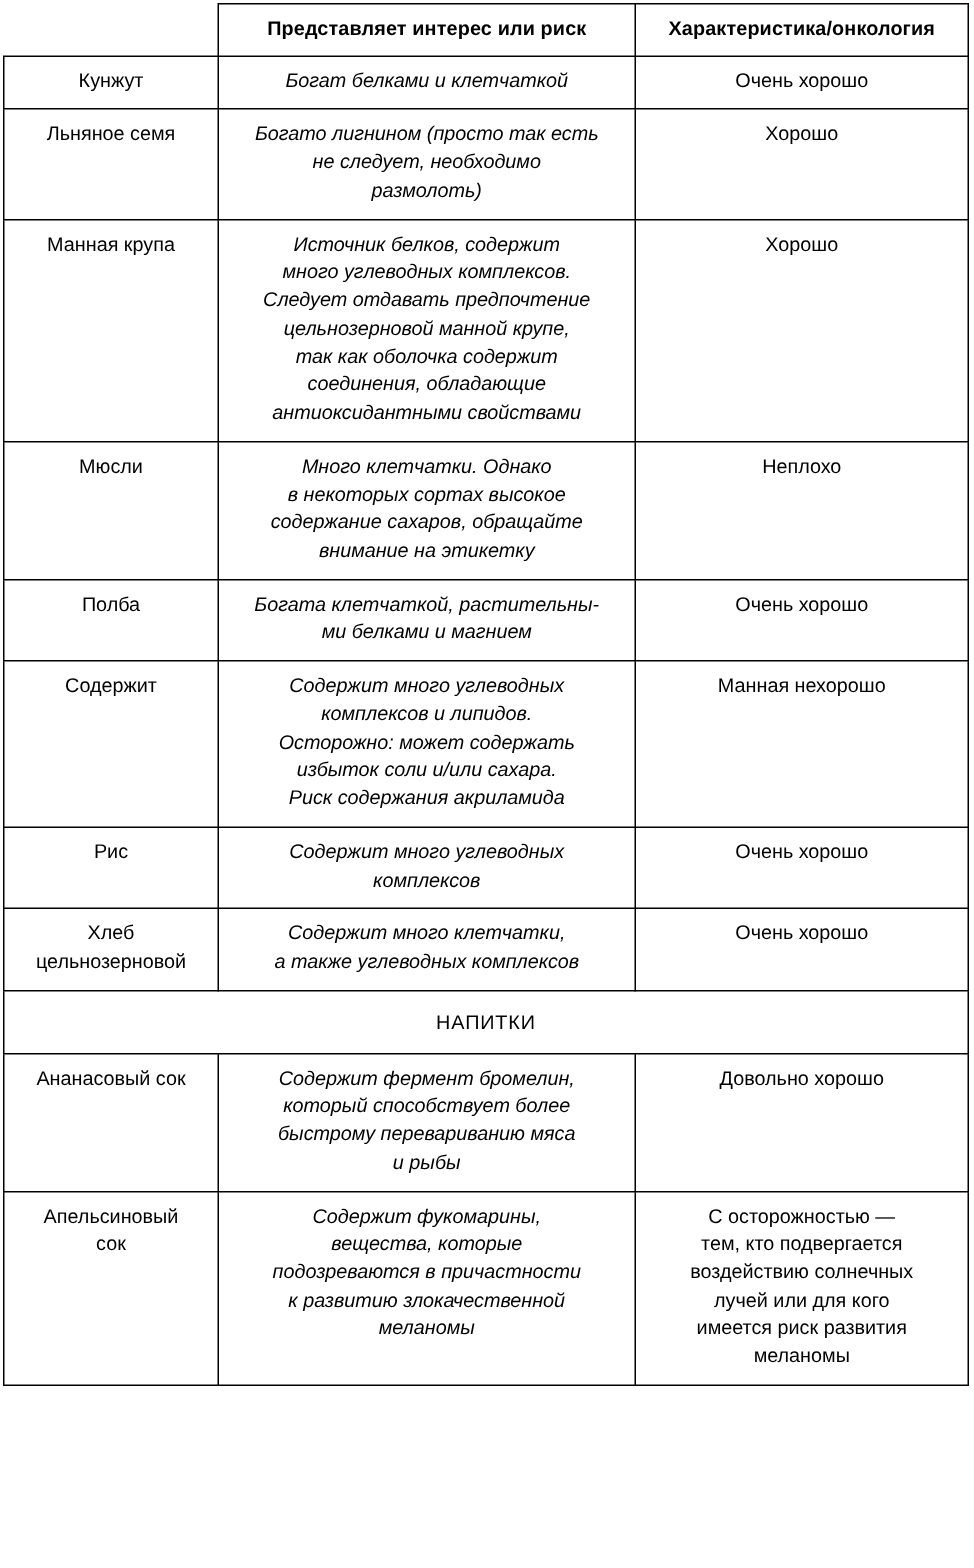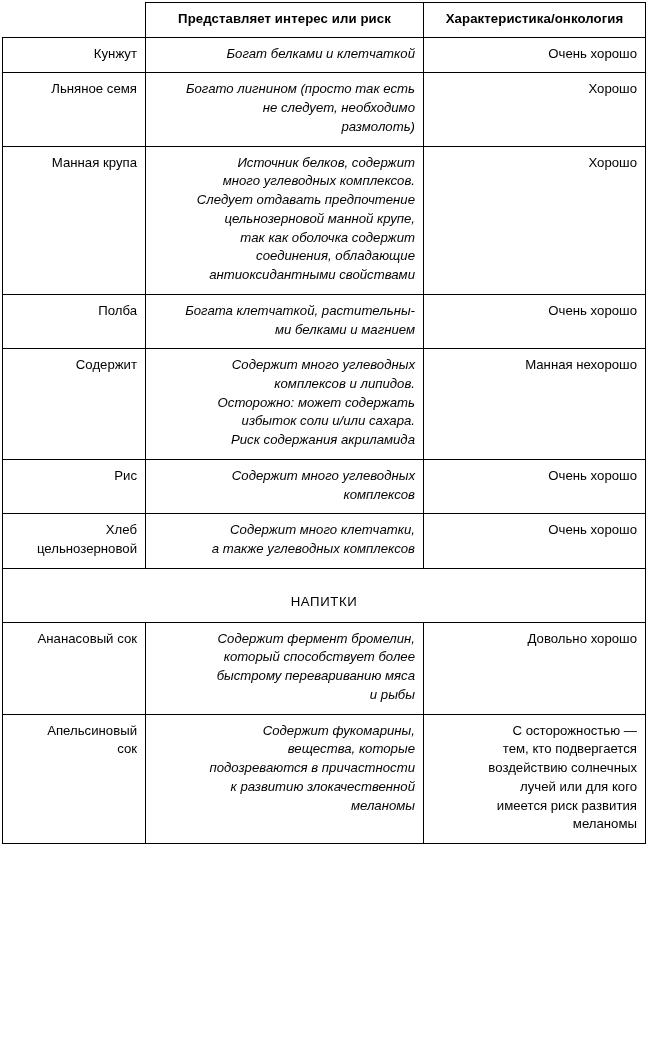--- a/index.html
+++ b/index.html
@@ -31,42 +31,42 @@
 
   table.nutrition-table col.c-name  { width: 143px; }
   table.nutrition-table col.c-desc  { width: 278px; }
   table.nutrition-table col.c-onco  { width: 222px; }
 
   table.nutrition-table th,
   table.nutrition-table td {
     border: 1.6px solid #000000;
     vertical-align: top;
     padding: 7px 8px 9px 8px;
-    text-align: right;
+    text-align: center;
     font-weight: normal;
   }
 
   
   tr.header-row th {
     font-weight: bold;
     text-align: center;
     padding-top: 7px;
     padding-bottom: 8px;
     font-size: 13.2px;
     letter-spacing: 0.1px;
   }
   tr.header-row th.blank-head {
     border-top: none;
     border-left: none;
   }
 
   
   tr.section-row td {
     text-align: center;
-    padding-top: 24px;
+    padding-top: 12px;
     padding-bottom: 10px;
     letter-spacing: 0.6px;
   }
 
   td.cell-name,
   td.cell-desc,
   td.cell-onco {
     white-space: pre-line;
   }
 
@@ -107,20 +107,28 @@
         <tr class="data-row">
           <td class="cell-name">Манная крупа</td>
           <td class="cell-desc">Источник белков, содержит
 много углеводных комплексов.
 Следует отдавать предпочтение
 цельнозерновой манной крупе,
 так как оболочка содержит
 соединения, обладающие
 антиоксидантными свойствами</td>
           <td class="cell-onco">Хорошо</td>
+        </tr>
+        <tr class="data-row">
+          <td class="cell-name">Мюсли</td>
+          <td class="cell-desc">Много клетчатки. Однако
+в некоторых сортах высокое
+содержание сахаров, обращайте
+внимание на этикетку</td>
+          <td class="cell-onco">Неплохо</td>
         </tr>
         <tr class="data-row">
           <td class="cell-name">Полба</td>
           <td class="cell-desc">Богата клетчаткой, растительны-
 ми белками и магнием</td>
           <td class="cell-onco">Очень хорошо</td>
         </tr>
         <tr class="data-row">
           <td class="cell-name">Содержит</td>
           <td class="cell-desc">Содержит много углеводных

